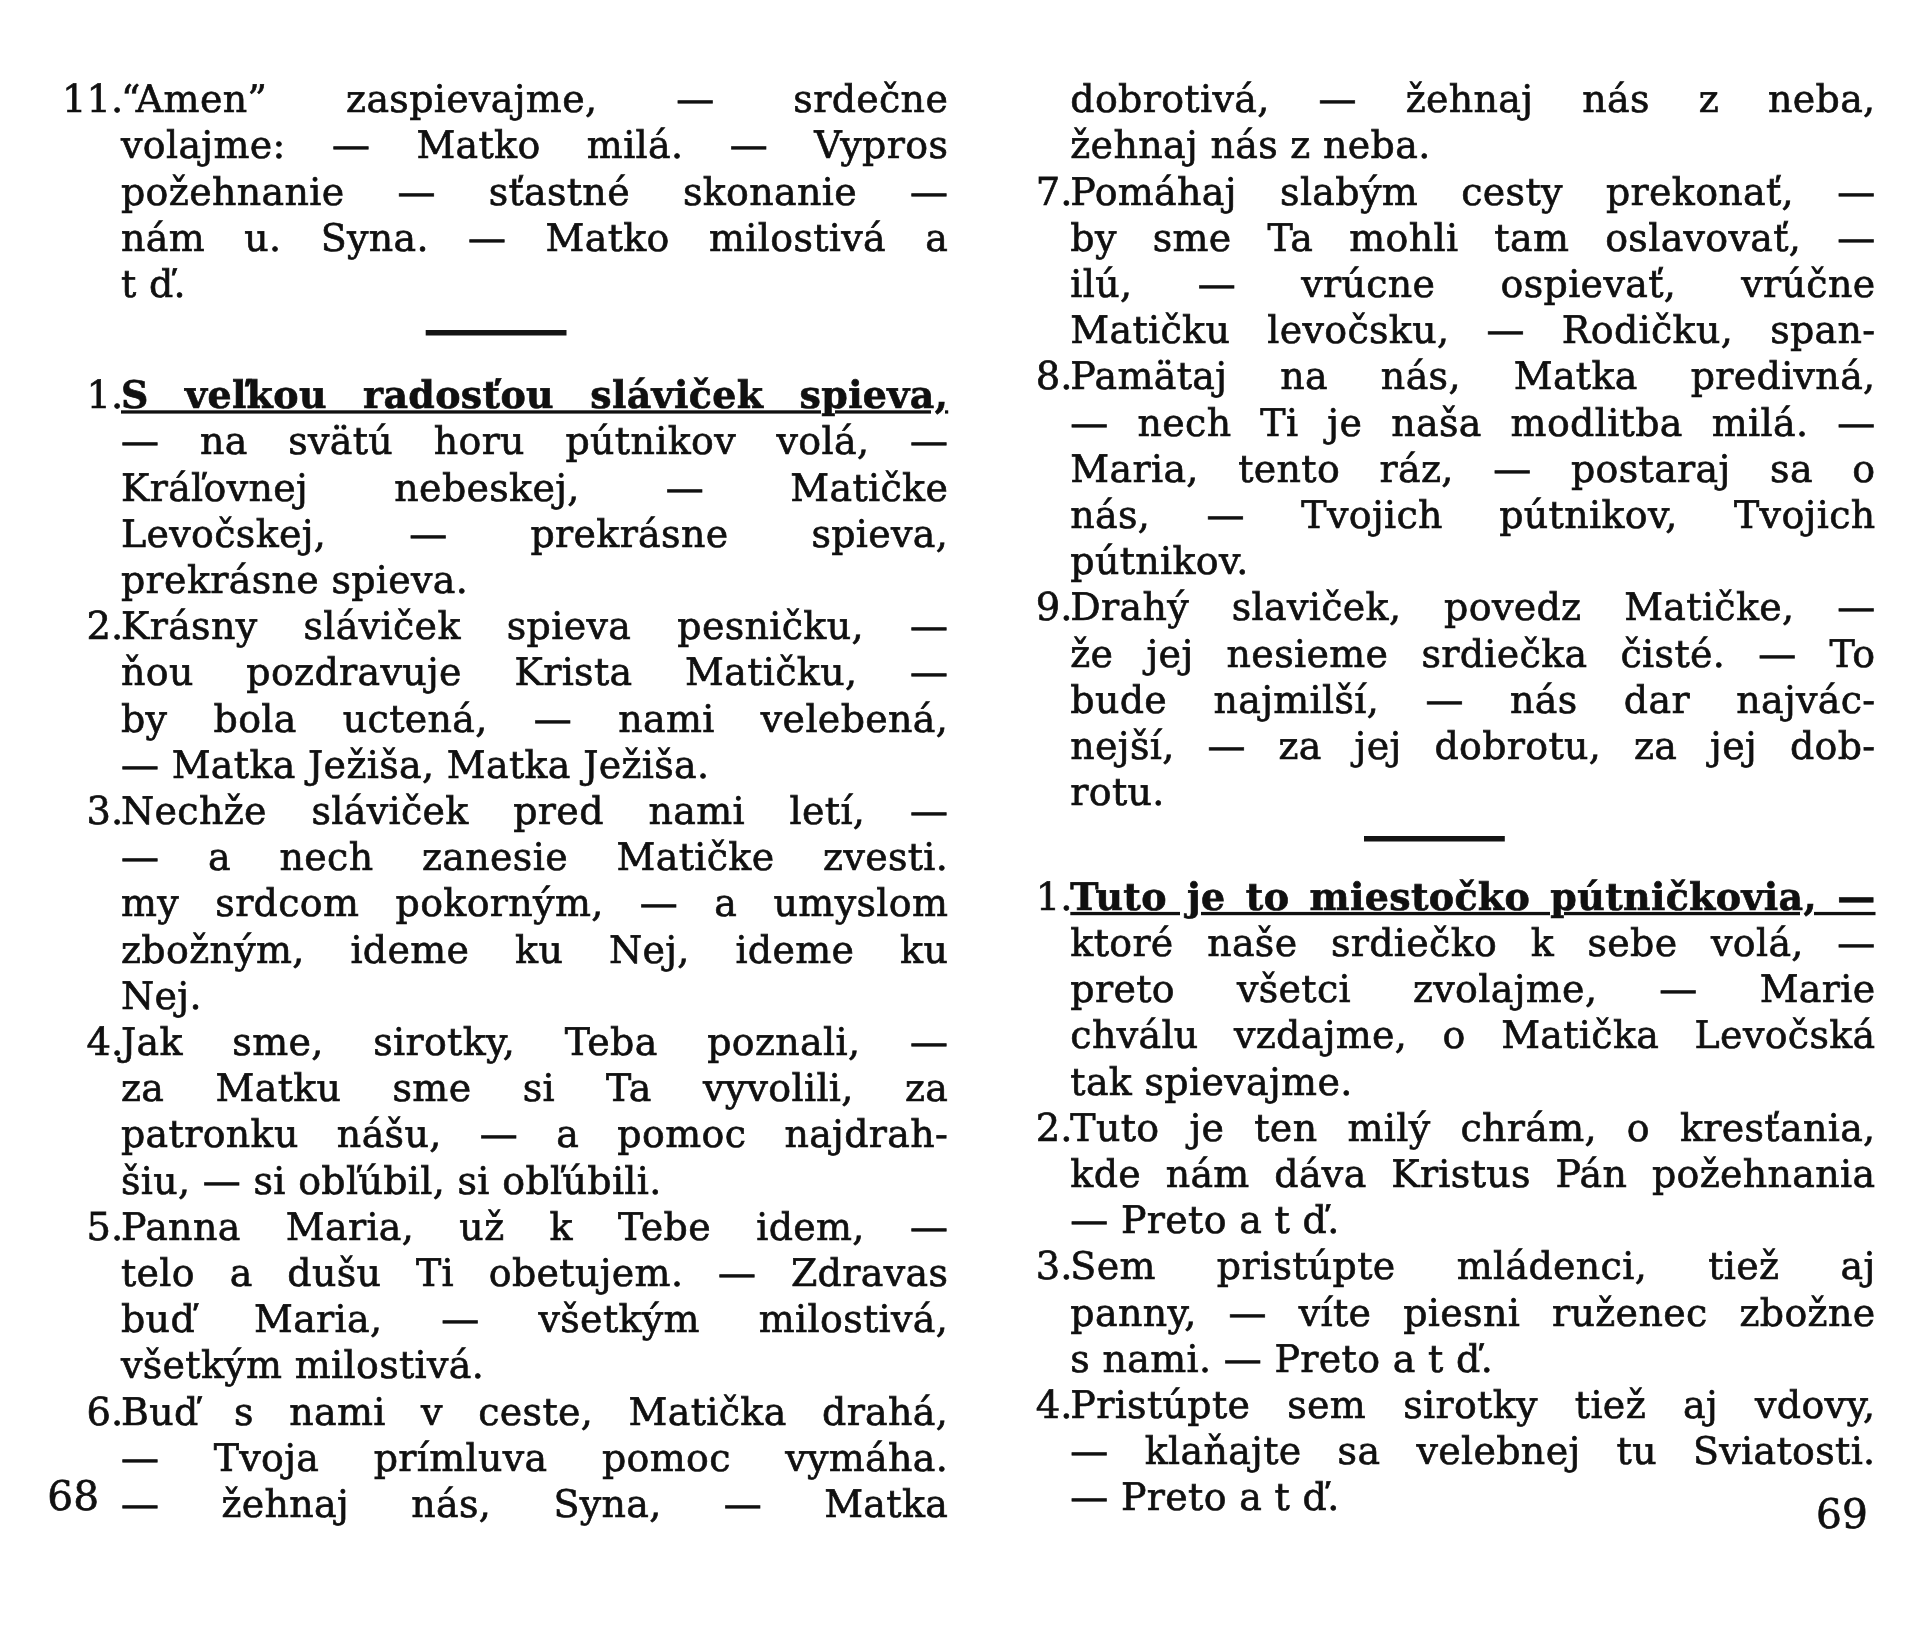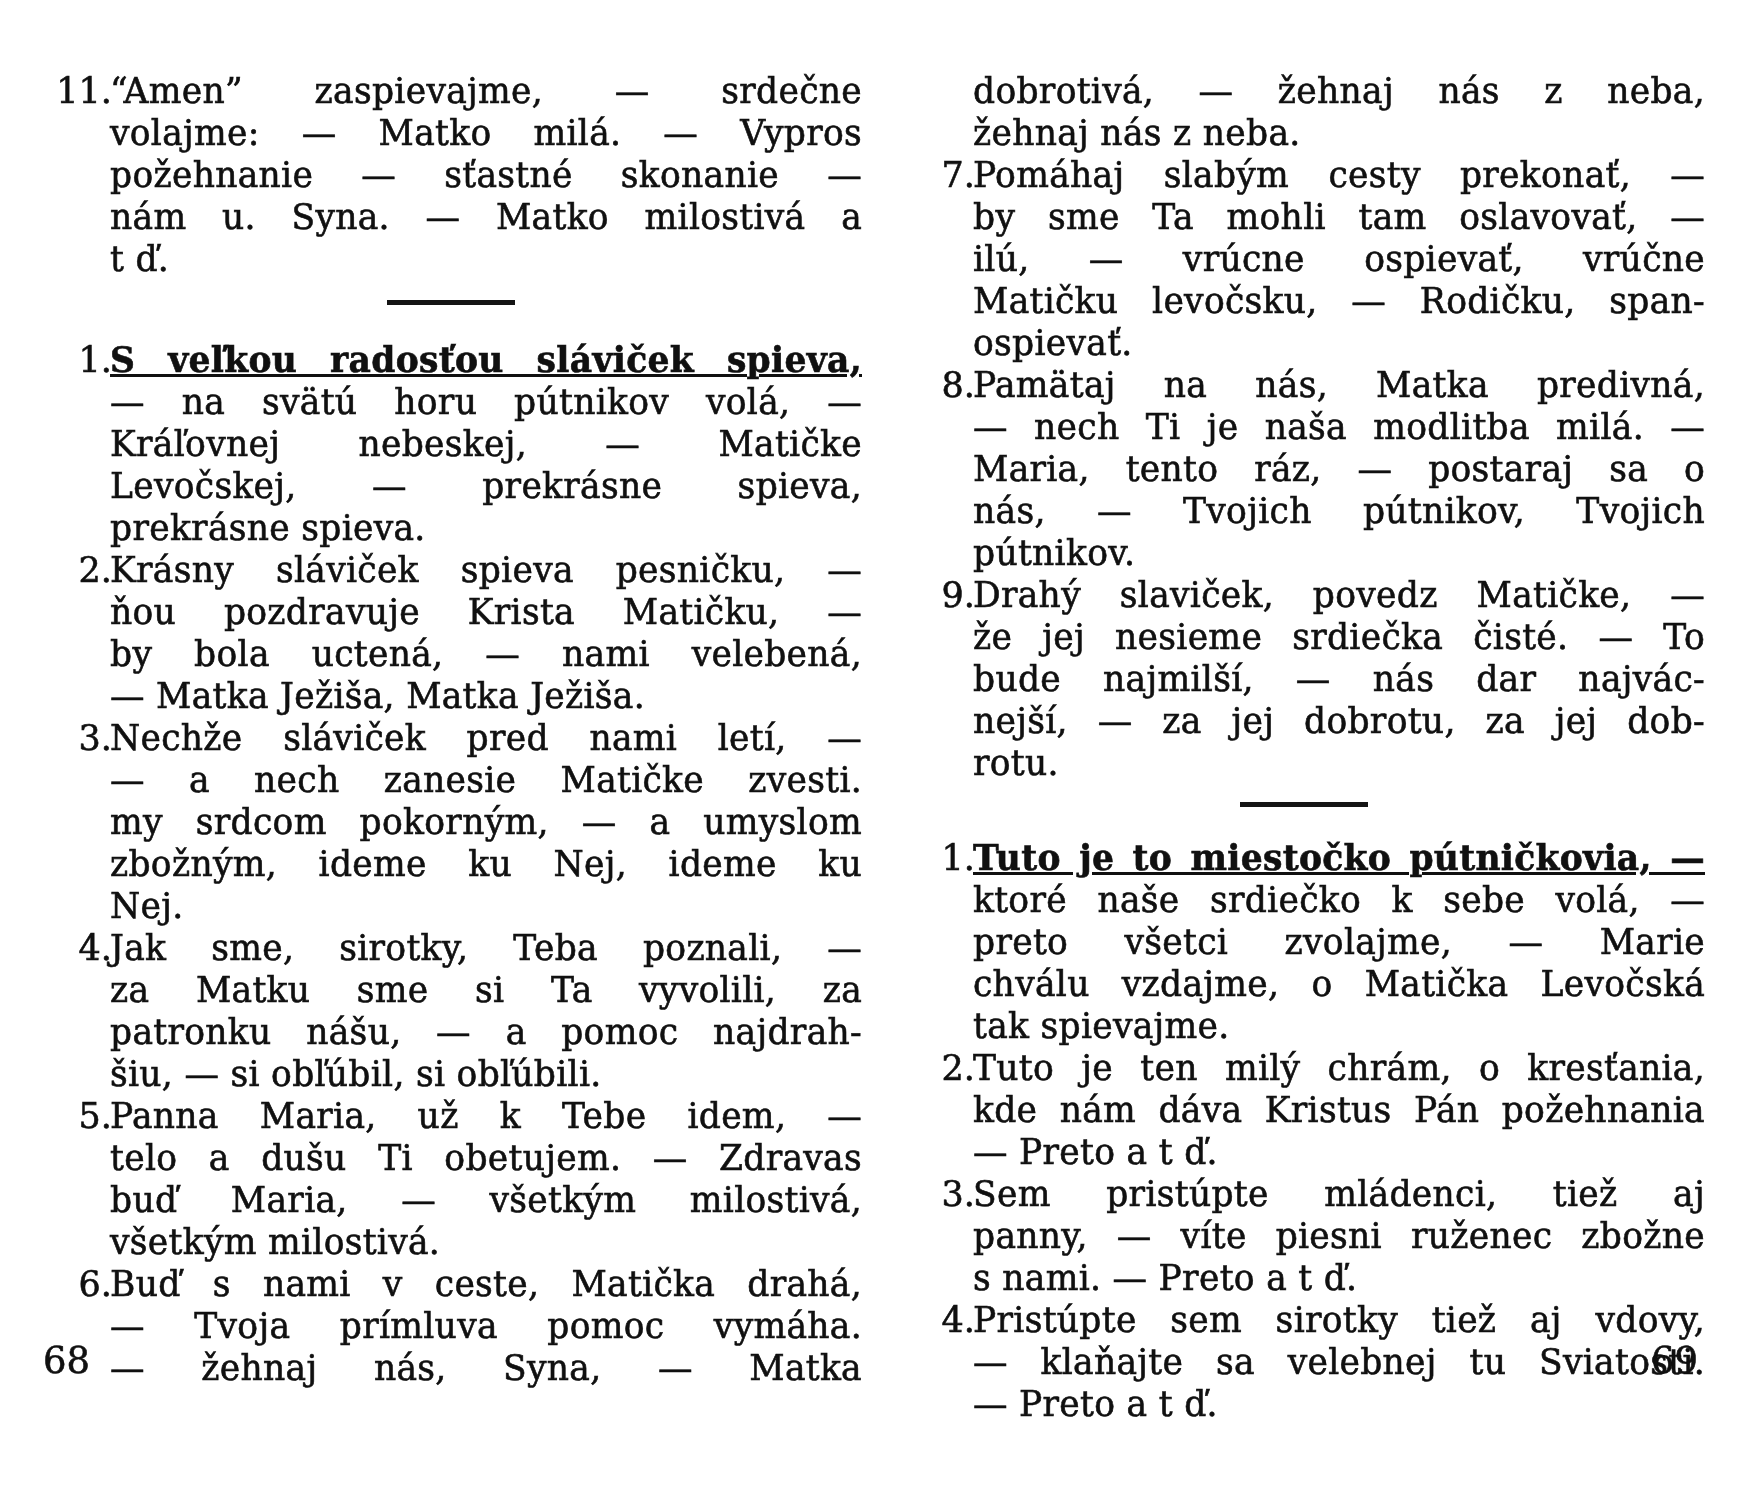--- a/index.html
+++ b/index.html
@@ -26,21 +26,21 @@
   .lead-bold{font-weight:bold;text-decoration:underline;}
   .divider{
     height:5px;width:128px;background:#141414;
     margin:20px auto 34px;
   }
   #page-right .divider{margin:18px auto 30px;}
   .pageno{
     position:absolute;top:1340px;font-size:37px;line-height:42px;
   }
   #pageno-left{left:43px;}
-  #pageno-right{right:44px;}
+  #pageno-right{right:44px;margin-top:16px;}
 </style>
 </head>
 <body>
 
 <div id="page-left" class="page">
     <div class="verse">
       <span class="num">11.</span>
       <div class="line">“Amen” zaspievajme, — srdečne</div>
       <div class="line">volajme: — Matko milá. — Vypros</div>
       <div class="line">požehnanie — sťastné skonanie —</div>
@@ -97,21 +97,20 @@
       <span class="num"></span>
       <div class="line">dobrotivá, — žehnaj nás z neba,</div>
       <div class="line last">žehnaj nás z neba.</div>
     </div>
     <div class="verse">
       <span class="num">7.</span>
       <div class="line">Pomáhaj slabým cesty prekonať, —</div>
       <div class="line">by sme Ta mohli tam oslavovať, —</div>
       <div class="line">ilú, — vrúcne ospievať, vrúčne</div>
       <div class="line">Matičku levočsku, — Rodičku, span-</div>
-      <div class="line last">ospievať.</div>
     </div>
     <div class="verse">
       <span class="num">8.</span>
       <div class="line">Pamätaj na nás, Matka predivná,</div>
       <div class="line">— nech Ti je naša modlitba milá. —</div>
       <div class="line">Maria, tento ráz, — postaraj sa o</div>
       <div class="line">nás, — Tvojich pútnikov, Tvojich</div>
       <div class="line last">pútnikov.</div>
     </div>
     <div class="verse">

